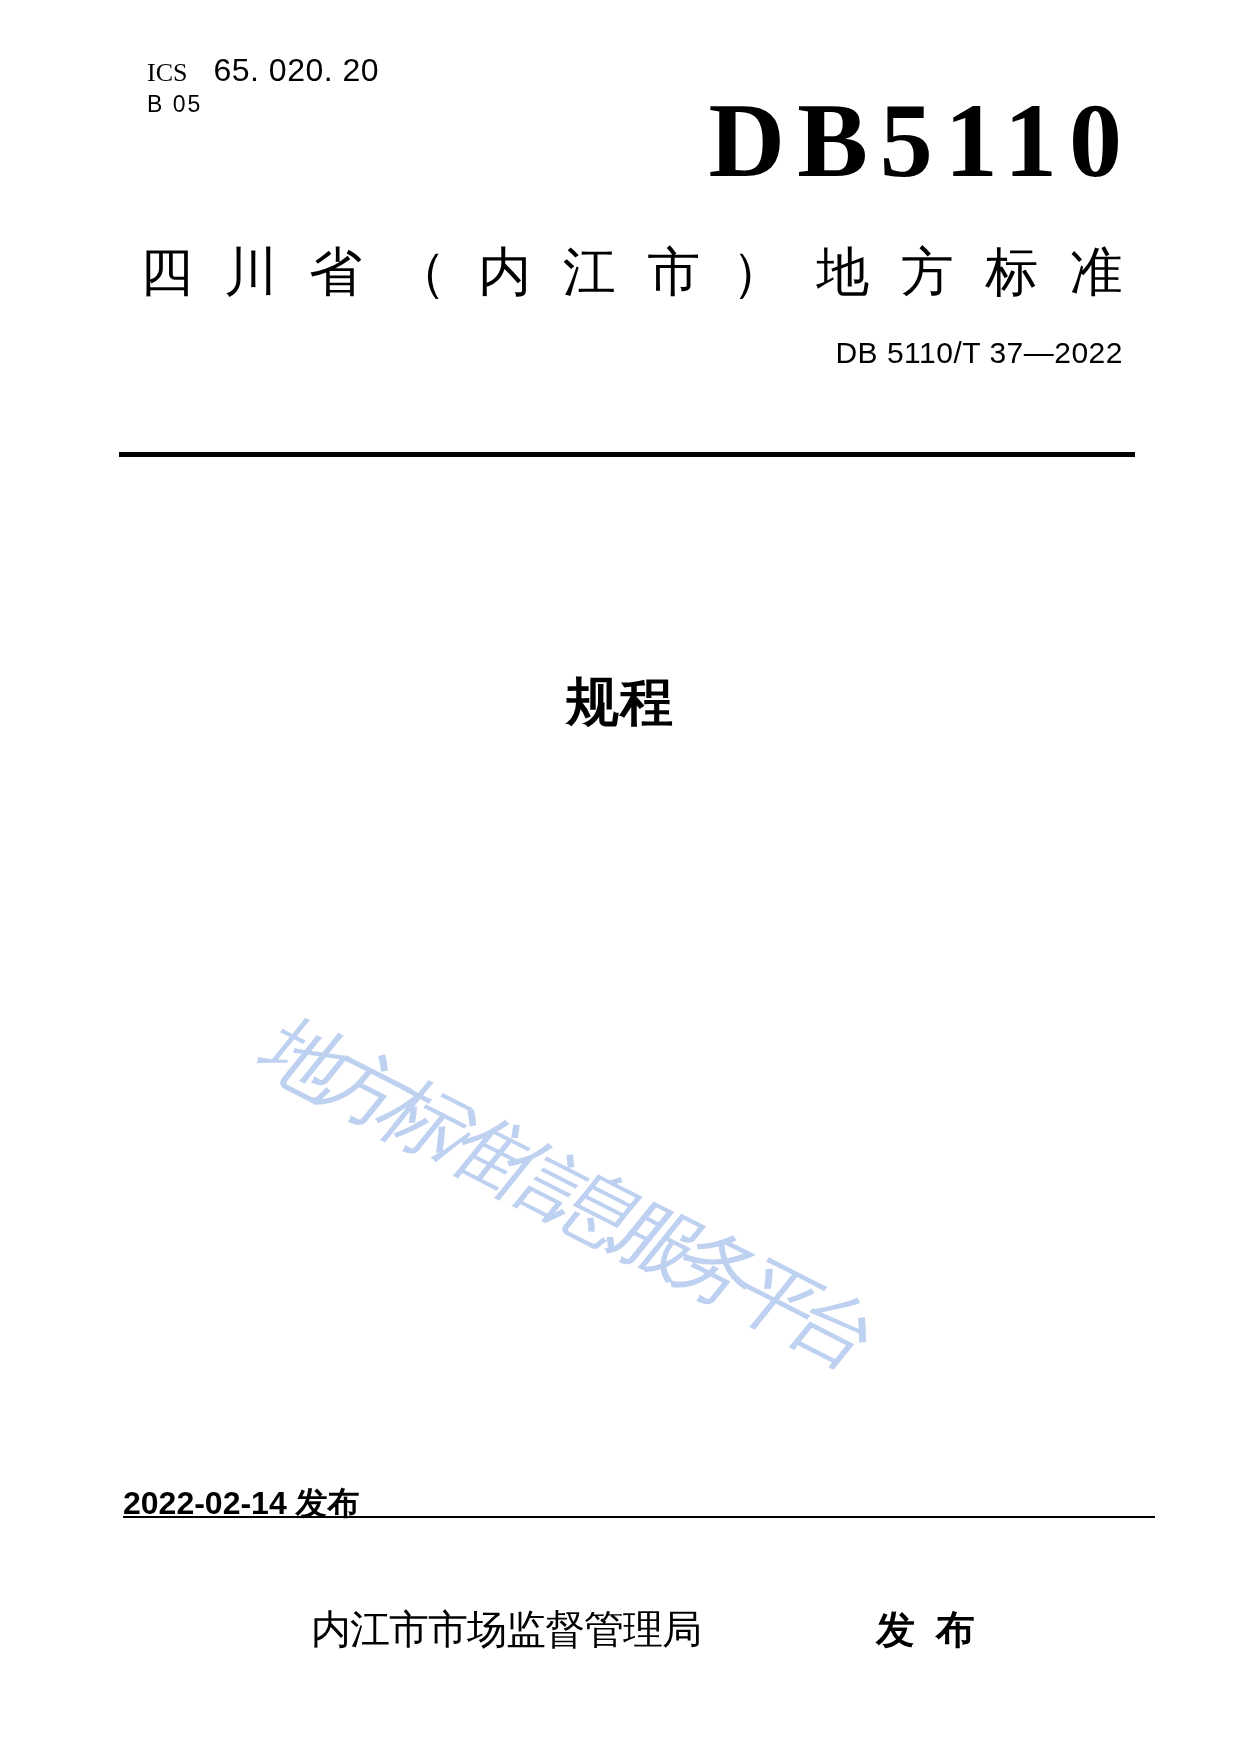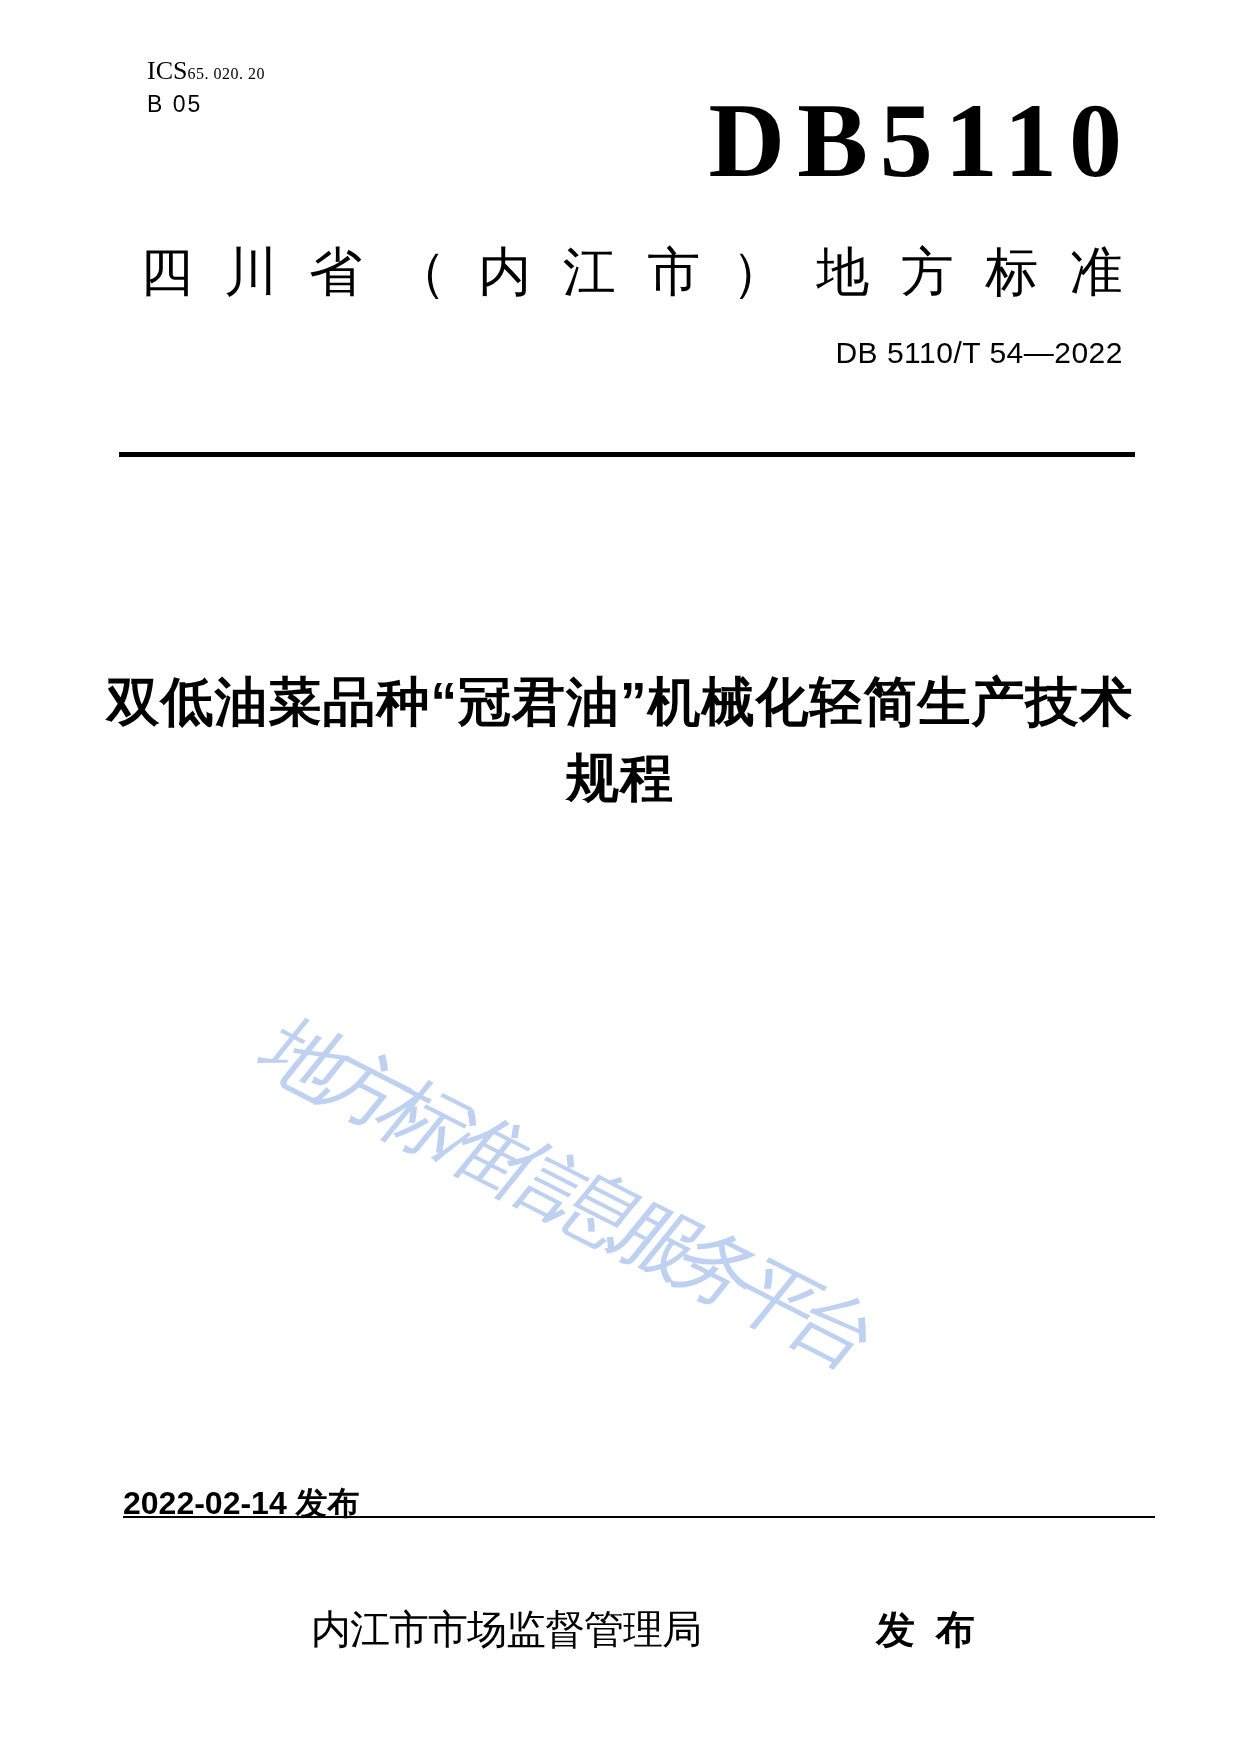--- a/index.html
+++ b/index.html
@@ -23,22 +23,23 @@
     left: 147px;
     top: 55px;
     font-size: 26px;
     line-height: 30px;
     white-space: nowrap;
   }
   .ics-label {
     font-family: "Liberation Serif", serif;
   }
   .ics-code {
-    font-family: Liberation Serif, serif;
-    font-size: 16px;
+    font-family: Liberation Sans, sans-serif;
+    font-size: 32px;
+    margin-left: 26px;
     letter-spacing: 0.5px;
   }
   .class-code {
     position: absolute;
     left: 147px;
     top: 91px;
     font-size: 23px;
     letter-spacing: 2px;
     text-align: right;
   }
@@ -178,26 +179,25 @@
       <span>内</span>
       <span>江</span>
       <span>市</span>
       <span>）</span>
       <span>地</span>
       <span>方</span>
       <span>标</span>
       <span>准</span>
     </div>
 
-  <div class="std-number">DB 5110/T 54—2022</div>
+  <div class="std-number">DB 5110/T 37—2022</div>
 
   <div class="rule-thick"></div>
 
   <div class="title-block">
-    <div>双低油菜品种“冠君油”机械化轻简生产技术</div>
     <div>规程</div>
   </div>
 
   <div class="watermark">地方标准信息服务平台</div>
 
   <div class="date-row">
     <span>2022-02-14 发布</span>
   </div>
 
   <div class="rule-thin"></div>

